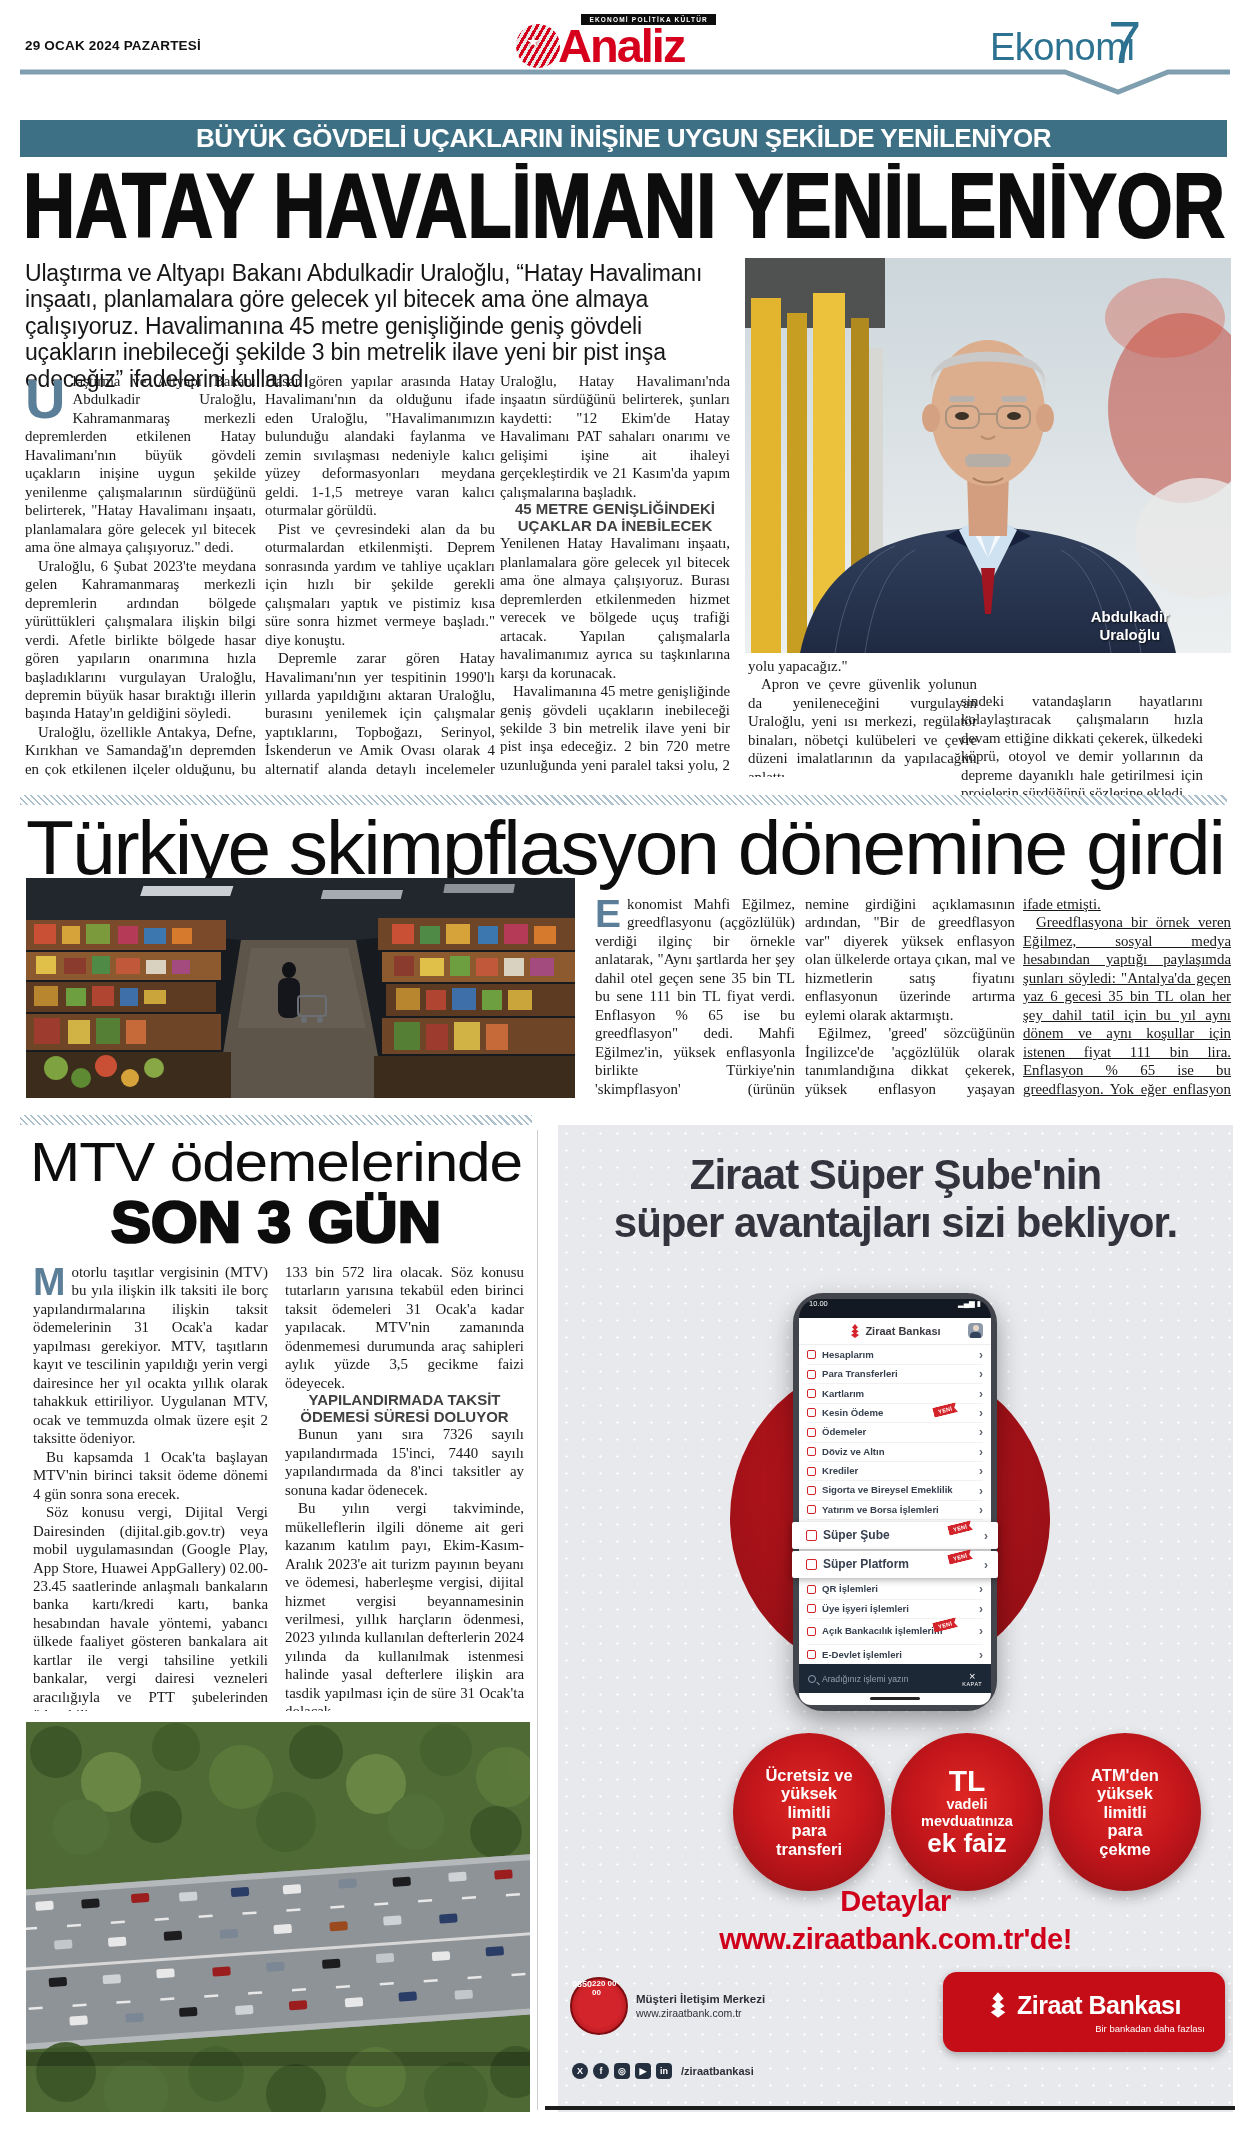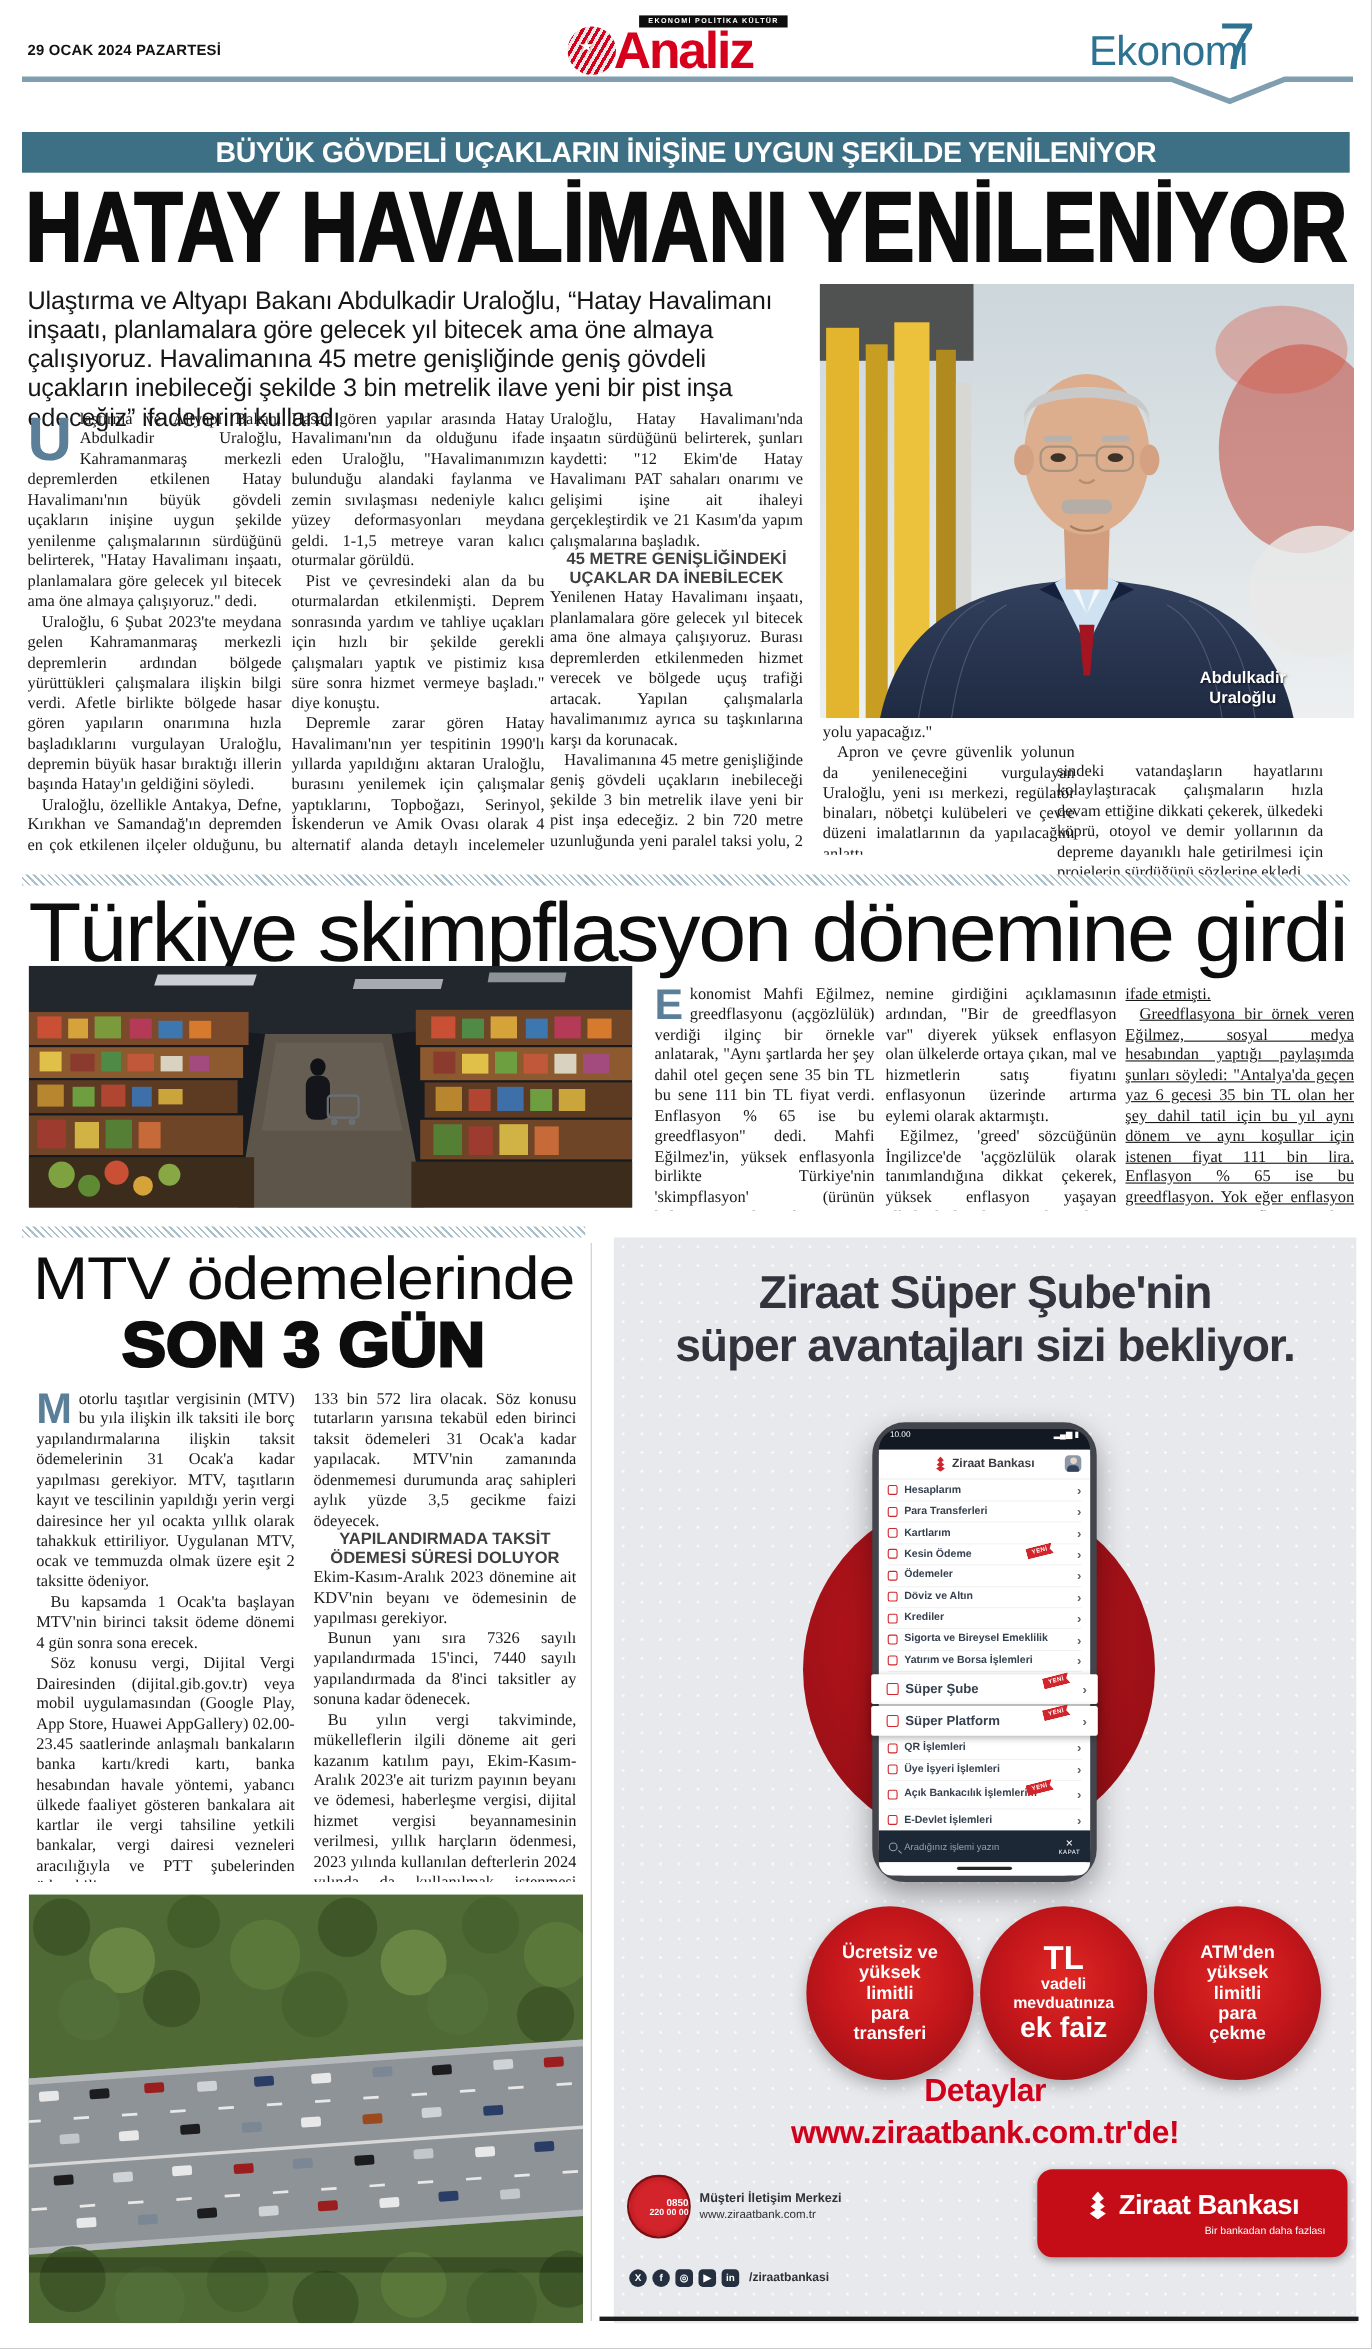--- a/index.html
+++ b/index.html
@@ -101,21 +101,21 @@
   .ad-circle .med { font-size:16.5px; font-weight:700; line-height:1.12; white-space:pre-line; }
   .c3-stack .t1 { font-size:30px; font-weight:700; line-height:1; }
   .c3-stack .t2 { font-size:14.5px; font-weight:700; line-height:1.15; white-space:pre-line; }
   .c3-stack .t3 { font-size:26px; font-weight:700; line-height:1.1; }
 
   .ad-detail { position:absolute; left:0; top:758px; width:100%; text-align:center; color:#d0021b;
     font-weight:700; font-size:29px; line-height:1.3; white-space:pre-line; letter-spacing:-.5px; }
 
   .ad-contact { position:absolute; left:12px; top:852px; width:300px; display:flex; align-items:center; gap:8px; }
   .contact-badge { width:58px; height:58px; border-radius:50%; background:radial-gradient(circle,#d3242b 55%,#9c1117 100%);
-    color:#fff; display:flex; flex-direction:column; align-items:flex-end; justify-content:center; font-weight:700; flex:none;
+    color:#fff; display:flex; flex-direction:row; align-items:flex-start; justify-content:center; font-weight:700; flex:none;
     border:2px solid #7d0d11; }
   .contact-badge .p1 { font-size:9px; } .contact-badge .p2 { font-size:8px; }
   .contact-lines .l1 { font-size:11.5px; font-weight:700; color:#2f2f38; }
   .contact-lines .l2 { font-size:10.5px; color:#2f2f38; margin-top:2px; }
 
   .ad-logo-bar { position:absolute; left:385px; top:847px; width:282px; height:80px; background:#c40d17;
     border-radius:14px; display:flex; flex-direction:column; align-items:center; justify-content:center; box-shadow:0 3px 8px rgba(0,0,0,.3); }
   .ad-logo-row { display:flex; align-items:center; gap:8px; }
   .ad-logo-row .wheat { width:22px; height:26px; }
   .ad-logo-name { color:#fff; font-weight:700; font-size:25px; letter-spacing:-.5px; }
@@ -354,21 +354,20 @@
   <div class="np-col" style="left:33px; top:1263px; width:235px; height:448px;">
     <p><span class="dropcap two">M</span><span>otorlu taşıtlar vergisinin (MTV) bu yıla ilişkin ilk taksiti ile borç yapılandırmalarına ilişkin taksit ödemelerinin 31 Ocak'a kadar yapılması gerekiyor. MTV, taşıtların kayıt ve tescilinin yapıldığı yerin vergi dairesince her yıl ocakta yıllık olarak tahakkuk ettiriliyor. Uygulanan MTV, ocak ve temmuzda olmak üzere eşit 2 taksitte ödeniyor.</span></p>
     <p>Bu kapsamda 1 Ocak'ta başlayan MTV'nin birinci taksit ödeme dönemi 4 gün sonra sona erecek.</p>
     <p>Söz konusu vergi, Dijital Vergi Dairesinden (dijital.gib.gov.tr) veya mobil uygulamasından (Google Play, App Store, Huawei AppGallery) 02.00-23.45 saatlerinde anlaşmalı bankaların banka kartı/kredi kartı, banka hesabından havale yöntemi, yabancı ülkede faaliyet gösteren bankalara ait kartlar ile vergi tahsiline yetkili bankalar, vergi dairesi vezneleri aracılığıyla ve PTT şubelerinden ödenebiliyor.</p>
 
   </div>
   <div class="np-col" style="left:285px; top:1263px; width:239px; height:448px;">
     <p>133 bin 572 lira olacak. Söz konusu tutarların yarısına tekabül eden birinci taksit ödemeleri 31 Ocak'a kadar yapılacak. MTV'nin zamanında ödenmemesi durumunda araç sahipleri aylık yüzde 3,5 gecikme faizi ödeyecek.</p>
     <p class="col-subhead">YAPILANDIRMADA TAKSİT
 ÖDEMESİ SÜRESİ DOLUYOR</p>
-    <p style="text-indent:0;">Ekim-Kasım-Aralık 2023 dönemine ait KDV'nin beyanı ve ödemesinin de yapılması gerekiyor.</p>
     <p>Bunun yanı sıra 7326 sayılı yapılandırmada 15'inci, 7440 sayılı yapılandırmada da 8'inci taksitler ay sonuna kadar ödenecek.</p>
     <p>Bu yılın vergi takviminde, mükelleflerin ilgili döneme ait geri kazanım katılım payı, Ekim-Kasım-Aralık 2023'e ait turizm payının beyanı ve ödemesi, haberleşme vergisi, dijital hizmet vergisi beyannamesinin verilmesi, yıllık harçların ödenmesi, 2023 yılında kullanılan defterlerin 2024 yılında da kullanılmak istenmesi halinde yasal defterlere ilişkin ara tasdik yapılması için de süre 31 Ocak'ta dolacak.</p>
   </div>
 
   <div class="photo" style="left:26px; top:1722px; width:504px; height:390px;">
     <svg width="504" height="390" viewBox="0 0 504 390">
       <rect width="504" height="390" fill="#4f6a35"></rect>
       <g opacity=".9">
         <circle cx="30" cy="30" r="26" fill="#3c5527"></circle>
           <circle cx="85" cy="60" r="30" fill="#6d8a47"></circle>

